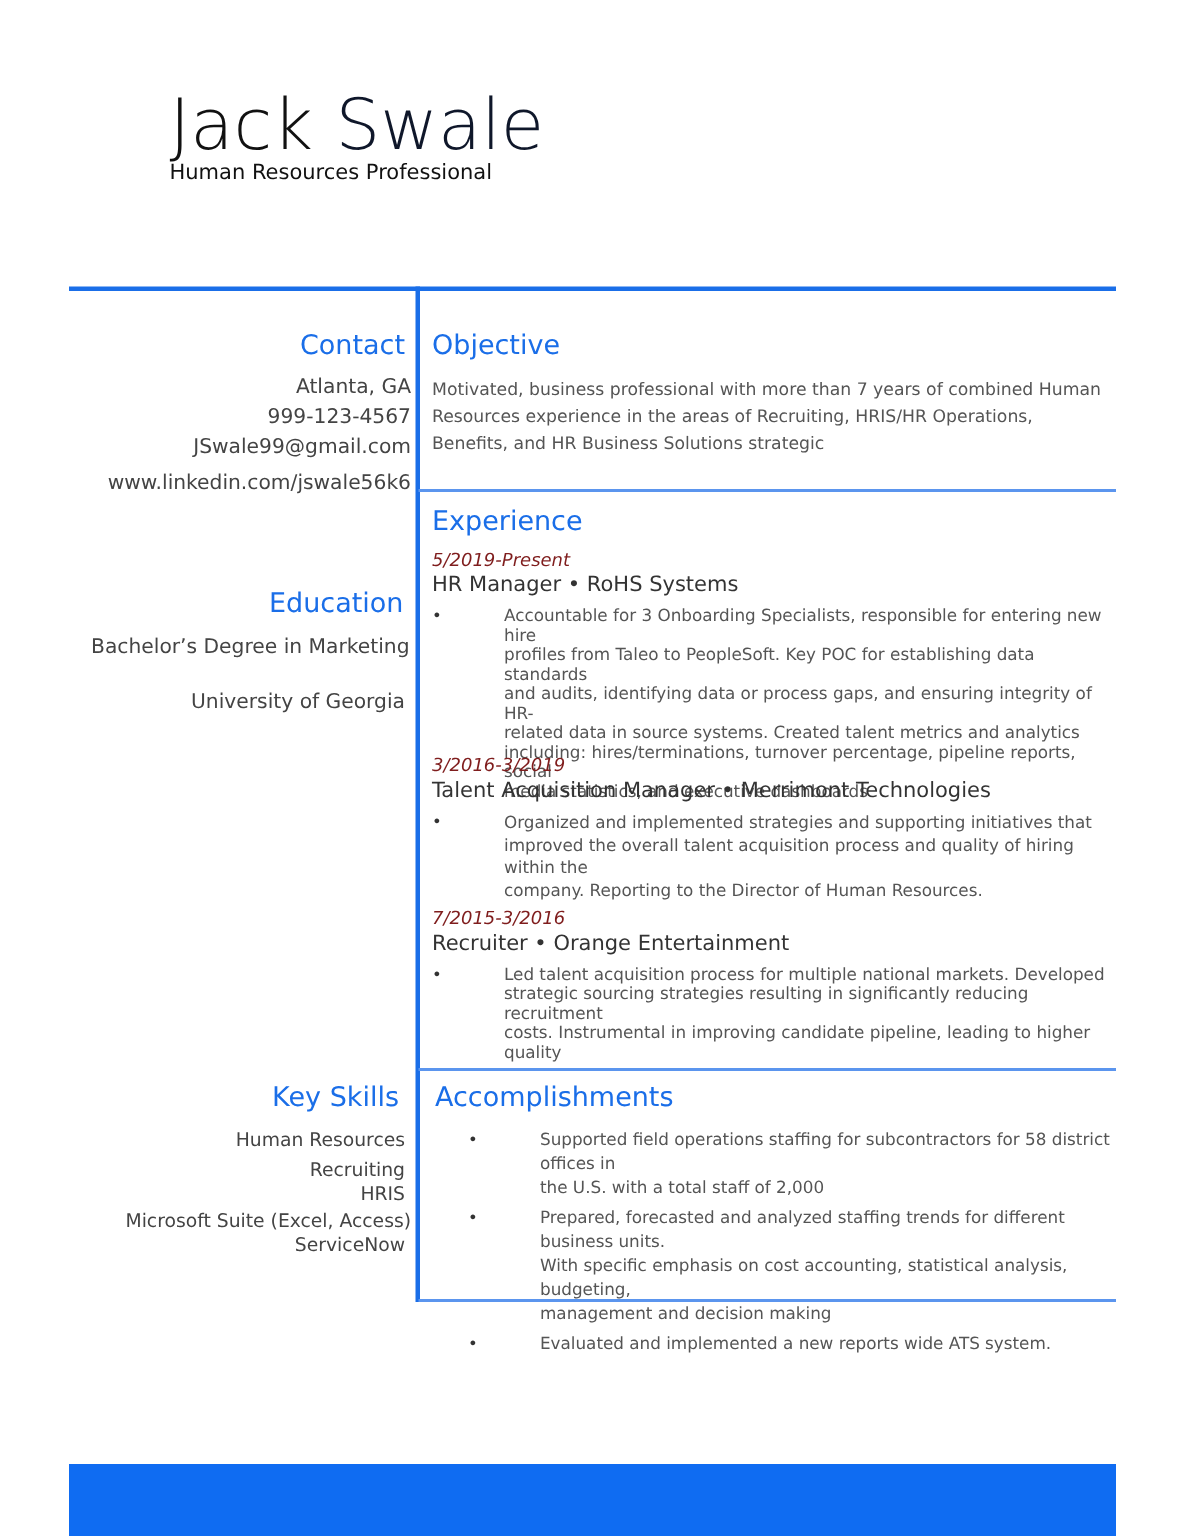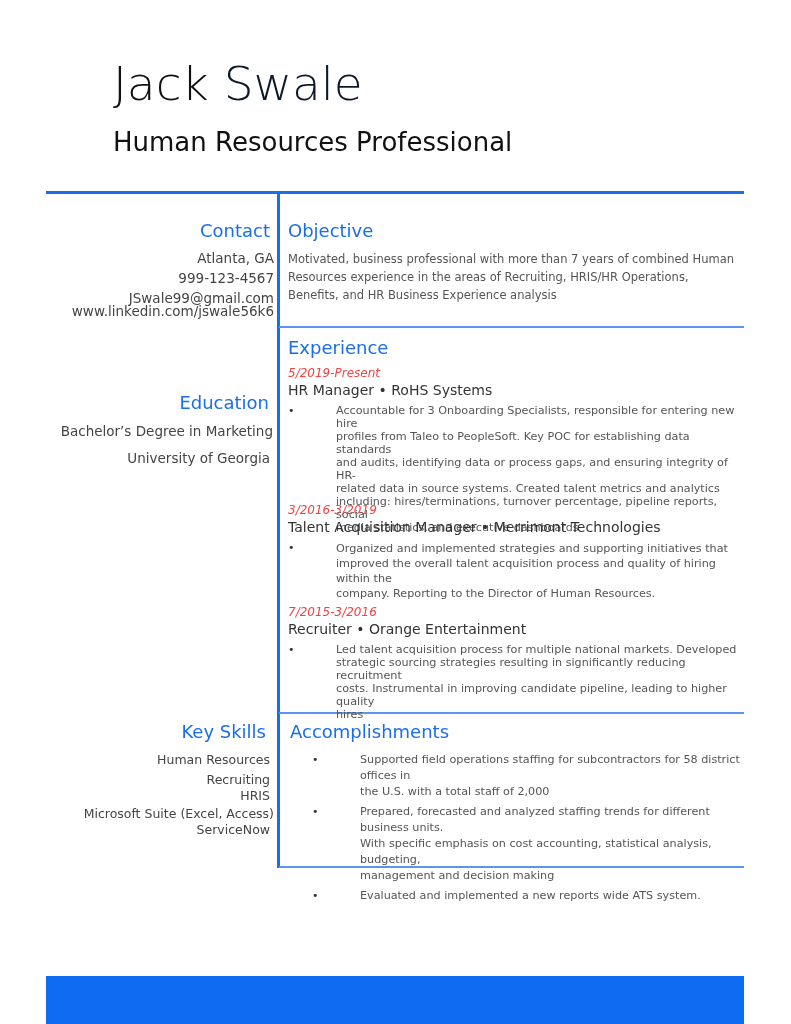--- a/index.html
+++ b/index.html
@@ -1,28 +1,28 @@
 <!DOCTYPE html>
 <html><head>
   <meta charset="utf-8">
   <style>
     html, body { margin: 0; padding: 0; background: #ffffff; }
     body { width: 791px; height: 1024px; position: relative; overflow: hidden; font-family: "DejaVu Sans", sans-serif; color: #444; }
     .abs { position: absolute; }
     .name { left: 113px; top: 56px; font-size: 47px; line-height: 56px; color: #111; font-family: "DejaVu Sans", sans-serif; font-weight: 300; letter-spacing: 0px; white-space: nowrap; }
     .name .last { color: #0f172a; }
-    .title { left: 113px; top: 128px; font-size: 26px; line-height: 28px; color: #111; white-space: nowrap; }
+    .title { left: 113px; top: 101px; font-size: 14px; line-height: 28px; color: #111; white-space: nowrap; }
     .hline { background: #1a6ee8; height: 3px; }
     .hline-thin { background: #5b95ee; height: 2px; }
     .vline { background: #1a6ee8; width: 3px; }
     .sec-head-left { right: 521px; font-size: 18px; color: #1a6ee8; white-space: nowrap; }
     .sec-head-right { font-size: 18px; color: #1a6ee8; white-space: nowrap; }
     .left-text { right: 517px; text-align: right; font-size: 13.5px; line-height: 20px; color: #444; white-space: nowrap; }
     .body-text { font-size: 11.5px; line-height: 18px; color: #555; }
-    .date { font-size: 12px; font-style: italic; color: #ef4444; line-height: 16px; white-space: nowrap; }
+    .date { font-size: 12px; font-style: italic; color: #7f1d1d; line-height: 16px; white-space: nowrap; }
     .role { font-size: 14px; color: #333; line-height: 18px; white-space: nowrap; }
     .bullet-row { display: flex; }
     .bullet-dot { width: 48px; flex: 0 0 48px; font-size: 11px; color: #333; line-height: 13px; }
     .bullet-text { font-size: 11.2px; line-height: 13px; color: #555; }
     .acc-row { display: flex; margin-bottom: 4px; }
     .acc-dot { width: 25px; flex: 0 0 25px; font-size: 11px; color: #333; line-height: 16px; padding-left: 24px; }
     .acc-text { font-size: 11.2px; line-height: 16px; color: #555; }
     .skill { right: 521px; text-align: right; font-size: 12.5px; color: #444; white-space: nowrap; line-height: 16px; }
     .footer-bar { left: 46px; top: 976px; width: 698px; height: 48px; background: #0f6cf2; }
   </style>
@@ -38,38 +38,38 @@
 <div class="abs hline" style="left:46px; top:191px; width:698px;"></div>
 <div class="abs vline" style="left:277px; top:191px; height:677px;"></div>
 <div class="abs hline-thin" style="left:279px; top:326px; width:465px;"></div>
 <div class="abs hline-thin" style="left:279px; top:712px; width:465px;"></div>
 <div class="abs hline-thin" style="left:279px; top:866px; width:465px;"></div>
 
 <div class="abs sec-head-left" style="top:220px;">Contact</div>
 <div class="abs left-text" style="top:248px;">Atlanta, GA</div>
 <div class="abs left-text" style="top:268px;">999-123-4567</div>
 <div class="abs left-text" style="top:288px;">JSwale99@gmail.com</div>
-<div class="abs left-text" style="top:301px;">www.linkedin.com/jswale56k6</div>
+<div class="abs left-text" style="top:312px;">www.linkedin.com/jswale56k6</div>
 
 <div class="abs sec-head-left" style="top:392px; right:522px;">Education</div>
 <div class="abs left-text" style="top:421px; right:518px;">Bachelor’s Degree in Marketing</div>
-<div class="abs left-text" style="top:448px; right:521px;">University of Georgia</div>
+<div class="abs left-text" style="top:458px; right:521px;">University of Georgia</div>
 
 <div class="abs sec-head-left" style="top:721px; right:525px;">Key Skills</div>
 <div class="abs skill" style="top:752px;">Human Resources</div>
 <div class="abs skill" style="top:772px;">Recruiting</div>
 <div class="abs skill" style="top:788px;">HRIS</div>
 <div class="abs skill" style="top:806px; right:517px;">Microsoft Suite (Excel, Access)</div>
 <div class="abs skill" style="top:822px;">ServiceNow</div>
 
 <div class="abs sec-head-right" style="left:288px; top:220px;">Objective</div>
 <div class="abs body-text" style="left:288px; top:250px; width:450px;">
   <div>Motivated, business professional with more than 7 years of combined Human</div>
   <div>Resources experience in the areas of Recruiting, HRIS/HR Operations,</div>
-  <div>Benefits, and HR Business Experience analysis</div>
+  <div>Benefits, and HR Business Solutions strategic</div>
 </div>
 
 <div class="abs sec-head-right" style="left:288px; top:337px;">Experience</div>
 
 <div class="abs" style="left:288px; top:365px; width:450px;">
   <div class="date">5/2019-Present</div>
   <div class="role">HR Manager • RoHS Systems</div>
   <div class="bullet-row" style="margin-top:5px;">
     <div class="bullet-dot">•</div>
     <div class="bullet-text">
@@ -98,21 +98,20 @@
 
 <div class="abs" style="left:288px; top:604px; width:450px;">
   <div class="date">7/2015-3/2016</div>
   <div class="role">Recruiter • Orange Entertainment</div>
   <div class="bullet-row" style="margin-top:5px;">
     <div class="bullet-dot">•</div>
     <div class="bullet-text">
       <div>Led talent acquisition process for multiple national markets. Developed</div>
       <div>strategic sourcing strategies resulting in significantly reducing recruitment</div>
       <div>costs. Instrumental in improving candidate pipeline, leading to higher quality</div>
-      <div>hires</div>
     </div>
   </div>
 </div>
 
 <div class="abs sec-head-right" style="left:290px; top:721px;">Accomplishments</div>
 <div class="abs" style="left:288px; top:752px; width:455px;">
   <div class="acc-row">
     <div class="acc-dot">•</div>
     <div class="acc-text" style="padding-left:23px;">
       <div>Supported field operations staffing for subcontractors for 58 district offices in</div>

